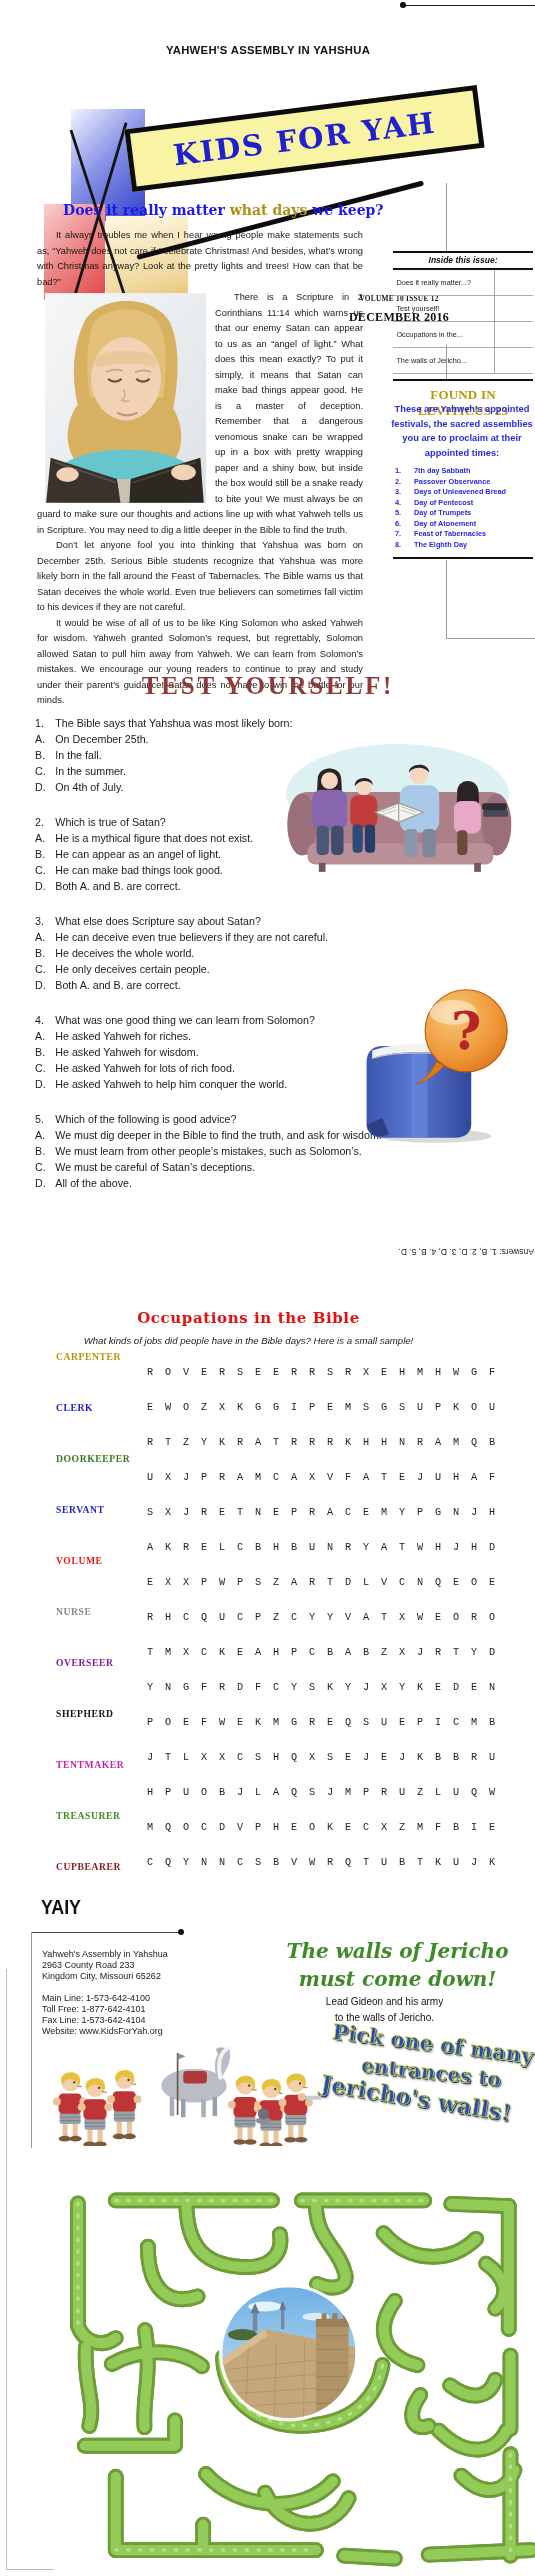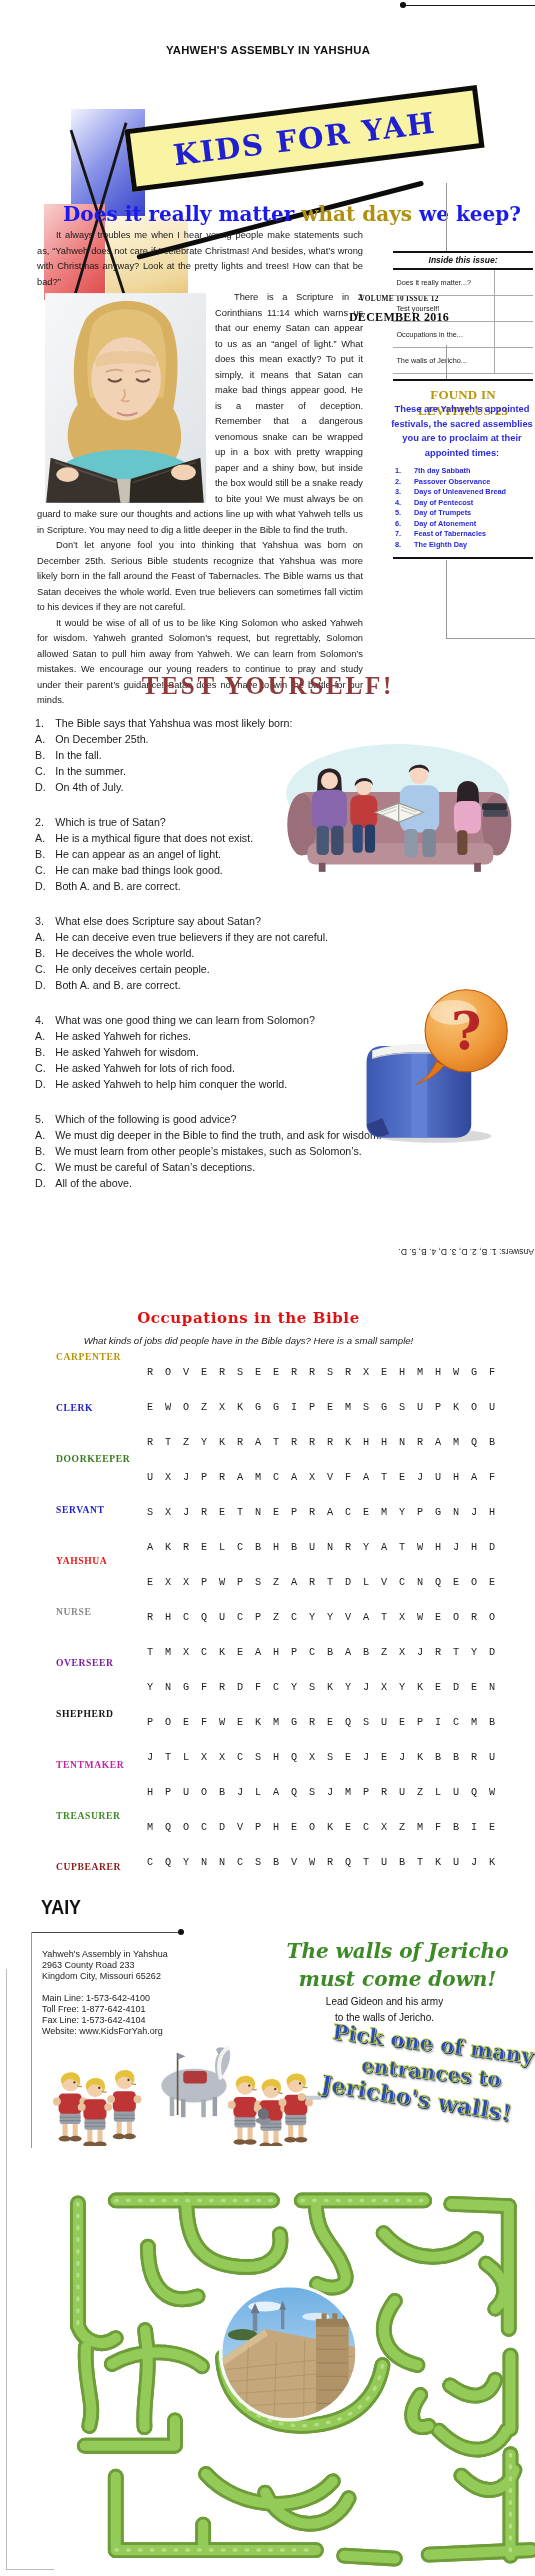--- a/index.html
+++ b/index.html
@@ -15,21 +15,21 @@
   .rect-red  { left:44px;  top:204px; width:61px; height:96px; background:linear-gradient(135deg,#f8cfcf 0%,#ee8484 50%,#e04848 100%); }
   .rect-tan  { left:106px; top:216px; width:82px; height:116px; background:linear-gradient(165deg,#fdf7e2 0%,#f0d9a0 55%,#dca944 100%); }
   .banner { left:127px; top:107px; width:355px; height:63px; background:#f9f4a3; border:5.1px solid #0c0c0c; transform:rotate(-7.2deg); display:flex; align-items:center; justify-content:center; }
   .banner-text { font-family:"DejaVu Serif", serif; font-weight:bold; font-size:29px; letter-spacing:1.7px; color:#2020d0; white-space:nowrap; }
   .underbar { left:137px; top:255px; width:296px; height:5.1px; background:#0c0c0c; transform:rotate(-14.6deg); transform-origin:0 50%; border-radius:2.3px; }
   .vol-block { left:347px; top:294px; width:104px; text-align:center; font-family:"Liberation Serif", serif; color:#111; }
   .vol-line { font-size:7.3px; font-weight:bold; letter-spacing:0.3px; }
   .date-line { font-size:12px; font-weight:bold; margin-top:6.8px; letter-spacing:0.3px; }
 
   
-  .article-heading { left:63px; top:202px; font-family:"DejaVu Serif", serif; font-weight:bold; font-size:20px; white-space:nowrap; }
+  .article-heading { left:63px; top:202px; font-family:"DejaVu Serif", serif; font-weight:bold; font-size:14px; white-space:nowrap; }
   .hl-blue { color:#1a1aee; } .hl-gold { color:#b09010; }
   .article-body { left:37px; top:228px; width:326px; font-size:9.3px; line-height:15.5px; color:#191919; text-align:justify; }
   .article-body p { text-indent:19px; }
   .girl-art { float:left; width:161px; height:210px; margin:2.8px 9px 2.3px 8px; }
   .sb-rule { background:#999; }
   .inside-box { left:393px; top:251px; width:140px; border-top:2.3px solid #111; }
   .inside-title { text-align:center; font-size:8.5px; font-weight:bold; font-style:italic; padding:2.3px 0 2.8px; color:#111; border-bottom:2.3px solid #111; }
   .toc-row { display:flex; height:26px; align-items:center; border-bottom:0.6px solid #aaa; font-size:7.3px; color:#222; }
   .toc-row span:first-child { flex:1; padding-left:3.4px; }
   .toc-pg { width:39px; height:100%; border-left:0.6px solid #aaa; }
@@ -373,21 +373,21 @@
     <text x="215" y="118" font-family="DejaVu Serif, serif" font-size="92" font-weight="bold" fill="#b62626" text-anchor="middle">?</text>
   </svg>
 
   <div class="abs occ-title">Occupations in the Bible</div>
   <div class="abs occ-sub">What kinds of jobs did people have in the Bible days?  Here is a small sample!</div>
   <div class="abs ws-words" id="ws-words">
       <div class="ws-word" style="color:#b8960c">CARPENTER</div>
       <div class="ws-word" style="color:#2020c8">CLERK</div>
       <div class="ws-word" style="color:#3a7a1e">DOORKEEPER</div>
       <div class="ws-word" style="color:#2222d4">SERVANT</div>
-      <div class="ws-word" style="color:#e81818">YAHSHUA</div>
+      <div class="ws-word" style="color:#e81818">VOLUME</div>
       <div class="ws-word" style="color:#8a8a8a">NURSE</div>
       <div class="ws-word" style="color:#7a1fa0">OVERSEER</div>
       <div class="ws-word" style="color:#151515">SHEPHERD</div>
       <div class="ws-word" style="color:#c425a8">TENTMAKER</div>
       <div class="ws-word" style="color:#3f8a28">TREASURER</div>
       <div class="ws-word" style="color:#8b1a1a">CUPBEARER</div>
     </div>
   <div class="abs ws-grid" id="ws-grid">
       <div class="ws-row">
         <span class="ws-cell">R</span>

